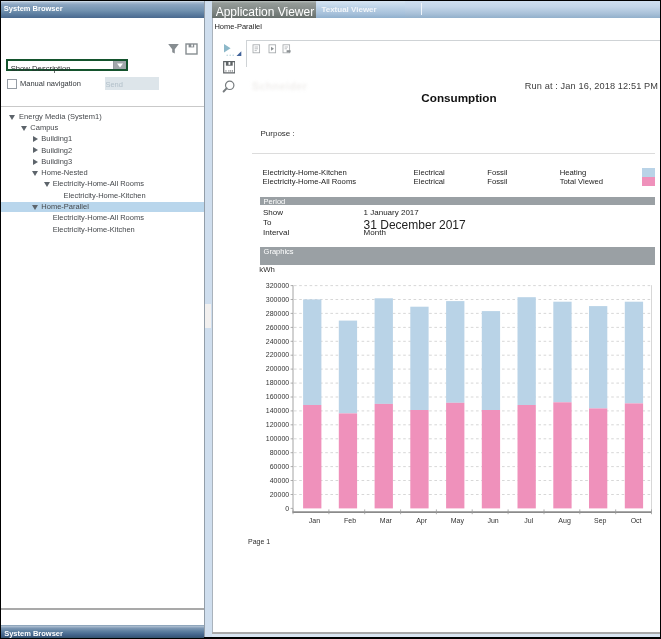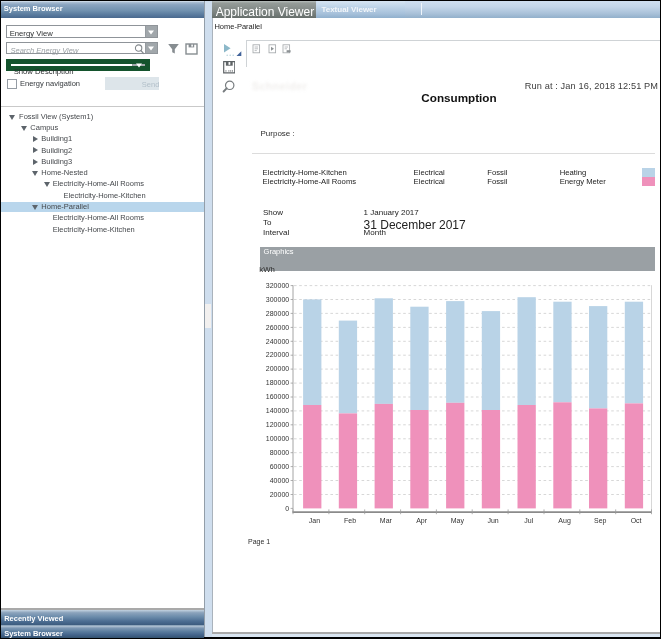--- a/index.html
+++ b/index.html
@@ -9,70 +9,57 @@
 .hdr3{background:linear-gradient(180deg,#b5c5d6 0%,#7d97b3 18%,#5c7e9f 45%,#42638a 75%,#34526f 100%);color:#fff;font-weight:bold;font-size:7.5px}
 .tri-d{width:0;height:0;border-left:3.9px solid transparent;border-right:3.9px solid transparent;border-top:5.4px solid #5d646b}
 .tri-r{width:0;height:0;border-top:3.9px solid transparent;border-bottom:3.9px solid transparent;border-left:5.4px solid #5d646b}
 .ddbtn{position:absolute;top:0;right:0;bottom:0;width:12.5px;background:#a1a7ab;border-left:1px solid #959ba0}
 .ddbtn:after{content:"";position:absolute;left:50%;top:50%;transform:translate(-50%,-40%);width:0;height:0;border-left:3.6px solid transparent;border-right:3.6px solid transparent;border-top:4.6px solid #fff}
 .row{position:absolute;white-space:nowrap;font-size:7.5px;color:#45484c}
 </style></head><body>
 <div id="app">
 <div class="a" style="left:1px;top:1px;width:202.5px;height:636.2px;background:#fff">
 <div class="a hdr" style="left:0;top:0;width:202.5px;height:16.6px;padding:3.4px 0 0 2.8px">System Browser</div>
-<div class="a" style="left:4.5px;top:24.2px;width:152.5px;height:12.8px;border:1px solid #8f9499;background:#fff">
-        <span class="a" style="left:3.2px;top:2.8px;font-size:7.7px;color:#2b2e30;white-space:nowrap">Energy View</span>
-        <span class="ddbtn"></span>
-      </div>
-<div class="a" style="left:4.5px;top:41.0px;width:152.5px;height:12.2px;border:1px solid #8f9499;background:#fff">
-        <span class="a" style="left:4px;top:2.6px;font-size:7.5px;font-style:italic;color:#9aa0a4;white-space:nowrap">Search Energy View</span>
-        <svg class="a" style="left:127.6px;top:1.4px" width="12" height="12" viewBox="0 0 12 12">
-          <circle cx="4.6" cy="4.1" r="3.2" fill="none" stroke="#83898d" stroke-width="1.1"></circle>
-          <line x1="6.9" y1="6.5" x2="9.9" y2="9.9" stroke="#83898d" stroke-width="1.2"></line>
-        </svg>
-        <span class="ddbtn"></span>
-      </div>
 <svg class="a" style="left:165.5px;top:41.5px" width="13" height="12" viewBox="0 0 13 12">
         <path d="M1.2 1 L11.8 1 L7.8 6.2 L7.8 10.6 L5.2 9.2 L5.2 6.2 Z" fill="#878d91"></path>
       </svg>
 <svg class="a" style="left:183.5px;top:41.5px" width="13" height="12" viewBox="0 0 13 12">
         <rect x="1" y="1" width="11" height="10" fill="none" stroke="#878d91" stroke-width="1.4"></rect>
         <rect x="3.6" y="1" width="5.6" height="3.4" fill="#878d91"></rect>
         <rect x="6.3" y="1.6" width="1.6" height="2" fill="#fff"></rect>
       </svg>
-<div class="a" style="left:4.5px;top:57.9px;width:144px;height:12.6px;border:5px solid #14532d;background:#fff">
+<div class="a" style="left:4.5px;top:57.9px;width:122px;height:12.6px;border:2px solid #14532d;background:#fff">
         <span class="a" style="left:3.2px;top:2.8px;font-size:7.7px;color:#2b2e30;white-space:nowrap">Show Description</span>
         <span class="ddbtn"></span>
       </div>
 <div class="a" style="left:6.0px;top:78.4px;width:10.2px;height:10px;border:1px solid #959ca4;background:#fff"></div>
-<span class="a" style="left:19px;top:78.4px;font-size:7.5px;color:#33373b;white-space:nowrap">Energy navigation</span>
-<div class="a" style="left:104.4px;top:76.4px;width:54px;height:13px;background:#dde5ea;color:#b3c0ca;font-size:7.5px;text-align:right;padding-top:3px">Send</div>
+<span class="a" style="left:19px;top:78.4px;font-size:7.5px;color:#33373b;white-space:nowrap">Manual navigation</span>
+<div class="a" style="left:104.4px;top:76.4px;width:54px;height:13px;background:#dde5ea;color:#b3c0ca;font-size:7.5px;text-align:left;padding-top:3px">Send</div>
 <div class="a" style="left:0;top:104.8px;width:202.5px;height:1px;background:#c9c9c9"></div>
 <div class="a tri-d" style="left:8.1px;top:113.6px"></div>
-<span class="row" style="left:18.1px;top:110.6px">Fossil View (System1)</span>
+<span class="row" style="left:18.1px;top:110.6px">Energy Media (System1)</span>
 <div class="a tri-d" style="left:19.9px;top:124.9px"></div>
 <span class="row" style="left:29.3px;top:121.9px">Campus</span>
 <div class="a tri-r" style="left:32.0px;top:135.0px"></div>
 <span class="row" style="left:40.3px;top:133px">Building1</span>
 <div class="a tri-r" style="left:32.0px;top:146.3px"></div>
 <span class="row" style="left:40.3px;top:144.5px">Building2</span>
 <div class="a tri-r" style="left:32.0px;top:157.6px"></div>
 <span class="row" style="left:40.3px;top:155.8px">Building3</span>
 <div class="a tri-d" style="left:30.8px;top:170.1px"></div>
 <span class="row" style="left:40.3px;top:167.1px">Home-Nested</span>
 <div class="a tri-d" style="left:42.6px;top:181.4px"></div>
 <span class="row" style="left:51.7px;top:178.4px">Electricity-Home-All Rooms</span>
 <span class="row" style="left:62.6px;top:189.7px">Electricity-Home-Kitchen</span>
 <div class="a" style="left:0;top:201.1px;width:202.5px;height:9.7px;background:#b9d6ec"></div>
 <div class="a tri-d" style="left:30.8px;top:204.0px"></div>
 <span class="row" style="left:40.3px;top:201.0px">Home-Parallel</span>
 <span class="row" style="left:51.7px;top:212.3px">Electricity-Home-All Rooms</span>
 <span class="row" style="left:51.7px;top:223.6px">Electricity-Home-Kitchen</span>
 <div class="a" style="left:0;top:607.4px;width:202.5px;height:1.9px;background:#a9a9a9"></div>
-<div class="a hdr2" style="left:0;top:609.4px;width:202.5px;height:14.4px;padding:3.2px 0 0 3.2px">Recently Viewed</div>
 <div class="a hdr3" style="left:0;top:623.8px;width:202.5px;height:13.4px;padding:2.9px 0 0 3.2px;border-top:1px solid #8fa6bc">System Browser</div>
 </div>
 <div class="a" style="left:203.5px;top:1px;width:8px;height:636.2px;background:#cfdeee;border-left:1.2px solid #939ea9"></div>
 <div class="a" style="left:204.6px;top:303.5px;width:6.4px;height:24px;background:#f2f0ef"></div>
 <div class="a" style="left:211.5px;top:1.0px;width:448.2px;height:636.2px;background:#fff">
 <div class="a" style="left:0;top:0;width:448.2px;height:16.6px;background:linear-gradient(180deg,#cfdff0 0%,#c3d6e9 35%,#a8c0d8 75%,#92b0cb 100%)"></div>
 <div class="a" style="left:0;top:0;width:104.1px;height:16.6px;background:linear-gradient(180deg,#b8bfbd 0%,#959c99 12%,#848b88 50%,#6f7774 88%,#656d6a 100%);color:#fff;font-weight:normal;font-size:12px;padding:4.4px 0 0 4.2px">Application Viewer</div>
 <div class="a" style="left:105px;top:0;width:88.5px;height:16.6px;background:linear-gradient(180deg,#d6e4f2 0%,#c2d7ea 30%,#a6c0da 75%,#90b0cd 100%);color:#f2f6fa;font-weight:bold;font-size:8px;padding:4.4px 0 0 4.9px">Textual Viewer</div>
 <div class="a" style="left:209.2px;top:2.2px;width:1.2px;height:11.6px;background:#eff5fb"></div>
 <div class="a" style="left:0;top:16.6px;width:1px;height:614.6px;background:#aab3bc"></div>
@@ -125,31 +112,32 @@
 <div class="a" style="left:260.0px;top:167.6px;width:394.7px;height:9px;font-size:7.7px;color:#222">
       <span class="a" style="left:2.6px;top:0">Electricity-Home-Kitchen</span>
       <span class="a" style="left:153.6px;top:0">Electrical</span>
       <span class="a" style="left:227.3px;top:0">Fossil</span>
       <span class="a" style="left:299.7px;top:0">Heating</span>
     </div>
 <div class="a" style="left:260.0px;top:177.4px;width:394.7px;height:9px;font-size:7.7px;color:#222">
       <span class="a" style="left:2.6px;top:0">Electricity-Home-All Rooms</span>
       <span class="a" style="left:153.6px;top:0">Electrical</span>
       <span class="a" style="left:227.3px;top:0">Fossil</span>
-      <span class="a" style="left:299.7px;top:0">Energy Meter</span>
+      <span class="a" style="left:299.7px;top:0">Total Viewed</span>
     </div>
 <div class="a" style="left:641.9px;top:168.0px;width:12.8px;height:8.9px;background:#b9d3e7"></div>
 <div class="a" style="left:641.9px;top:176.9px;width:12.8px;height:9.1px;background:#ef91bb"></div>
+<div class="a" style="left:260.0px;top:196.5px;width:394.7px;height:8.4px;background:#9aa0a4;color:#fff;font-size:7.5px;padding:0.6px 0 0 3.6px">Period</div>
 <span class="a" style="left:263px;top:207.9px;font-size:8px;color:#222">Show</span>
 <span class="a" style="left:363.6px;top:207.9px;font-size:8px;color:#222;white-space:nowrap">1 January 2017</span>
 <span class="a" style="left:263px;top:217.9px;font-size:8px;color:#222">To</span>
 <span class="a" style="left:363.6px;top:217.9px;font-size:12px;color:#222;white-space:nowrap">31 December 2017</span>
 <span class="a" style="left:263px;top:227.9px;font-size:8px;color:#222">Interval</span>
 <span class="a" style="left:363.6px;top:227.9px;font-size:8px;color:#222;white-space:nowrap">Month</span>
-<div class="a" style="left:260.0px;top:246.9px;width:394.7px;height:24px;background:#9aa0a4;color:#fff;font-size:7.5px;padding:0.6px 0 0 3.6px">Graphics</div>
+<div class="a" style="left:260.0px;top:246.9px;width:394.7px;height:18px;background:#9aa0a4;color:#fff;font-size:7.5px;padding:0.6px 0 0 3.6px">Graphics</div>
 <span class="a" style="left:259.3px;top:264.9px;font-size:7.8px;color:#2e2e2e">kWh</span>
 <svg class="a" style="left:0;top:0" width="661" height="639" viewBox="0 0 661 639">
       <text x="289.2" y="510.6" font-size="7" fill="#333" text-anchor="end" font-family="Liberation Sans,sans-serif">0</text>
       <line x1="290.6" y1="508.4" x2="293.0" y2="508.4" stroke="#9a9a9a" stroke-width="0.8"></line>
       <line x1="294.0" y1="494.5" x2="651.5" y2="494.5" stroke="#d2d2d2" stroke-width="0.9" stroke-dasharray="2.6 2.6"></line>
       <text x="289.2" y="496.7" font-size="7" fill="#333" text-anchor="end" font-family="Liberation Sans,sans-serif">20000</text>
       <line x1="290.6" y1="494.5" x2="293.0" y2="494.5" stroke="#9a9a9a" stroke-width="0.8"></line>
       <line x1="294.0" y1="480.5" x2="651.5" y2="480.5" stroke="#d2d2d2" stroke-width="0.9" stroke-dasharray="2.6 2.6"></line>
       <text x="289.2" y="482.7" font-size="7" fill="#333" text-anchor="end" font-family="Liberation Sans,sans-serif">40000</text>
       <line x1="290.6" y1="480.5" x2="293.0" y2="480.5" stroke="#9a9a9a" stroke-width="0.8"></line>

